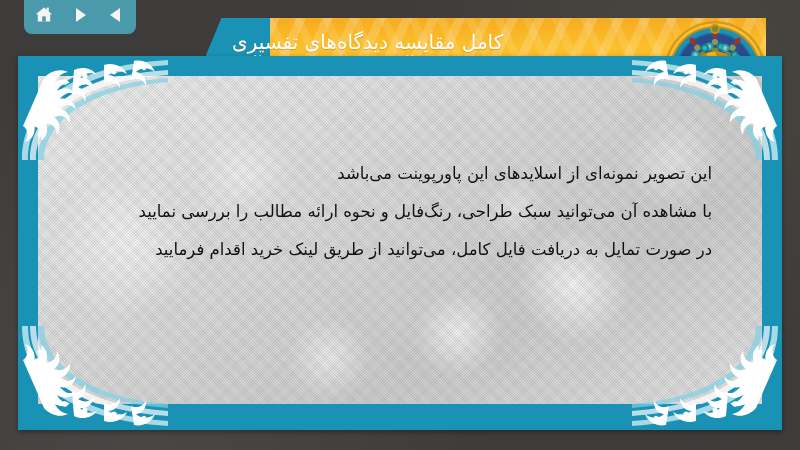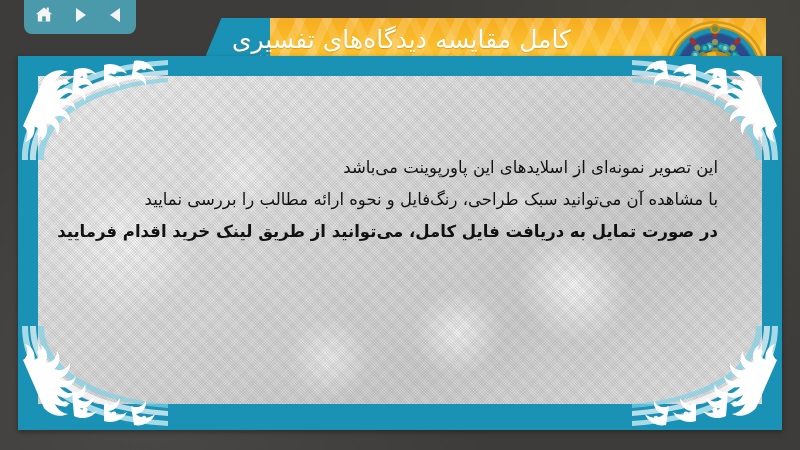--- a/index.html
+++ b/index.html
@@ -57,21 +57,21 @@
         rgba(255,255,255,0) 8px, rgba(255,255,255,0) 26px),
       linear-gradient(180deg,#f6ac20 0%,#fbc02d 40%,#f3a413 100%);
   }
   .banner-title{
     position:absolute;inset:0;
     display:flex;flex-direction:column;
     align-items:flex-end;justify-content:center;
     padding:0 84px 0 26px;box-sizing:border-box;
     color:#ffffff;text-align:right;direction:rtl;
     line-height:1.26;
-    font-size:25px;
+    font-size:20px;
     text-shadow:0 1px 1px rgba(160,95,0,.35);
   }
   .banner-title span{white-space:nowrap;}
 
   
   .medallion{
     position:absolute;left:663px;top:20px;
     width:104px;height:104px;
   }
 
@@ -111,23 +111,23 @@
   .c-br{right:0;bottom:0;transform:scale(-1,-1);}
 
   
   .bodytext{
     position:absolute;left:40px;top:76px;right:44px;
     direction:rtl;text-align:right;
     color:#111111;
     font-size:16.5px;
     line-height:1.95;
   }
-  .bodytext p{margin:0;white-space:nowrap;}
+  .bodytext p{margin:6px;white-space:nowrap;}
   .bodytext p.l2{padding-left:26px;}
-  .bodytext p.l3{padding-left:0;font-weight:bold;}
+  .bodytext p.l3{padding-left:0;}
 </style>
 </head>
 <body>
 
 <div id="stage">
 
   <div class="backdrop"></div>
 
   <div class="navbar">
     <div class="navbtn">

